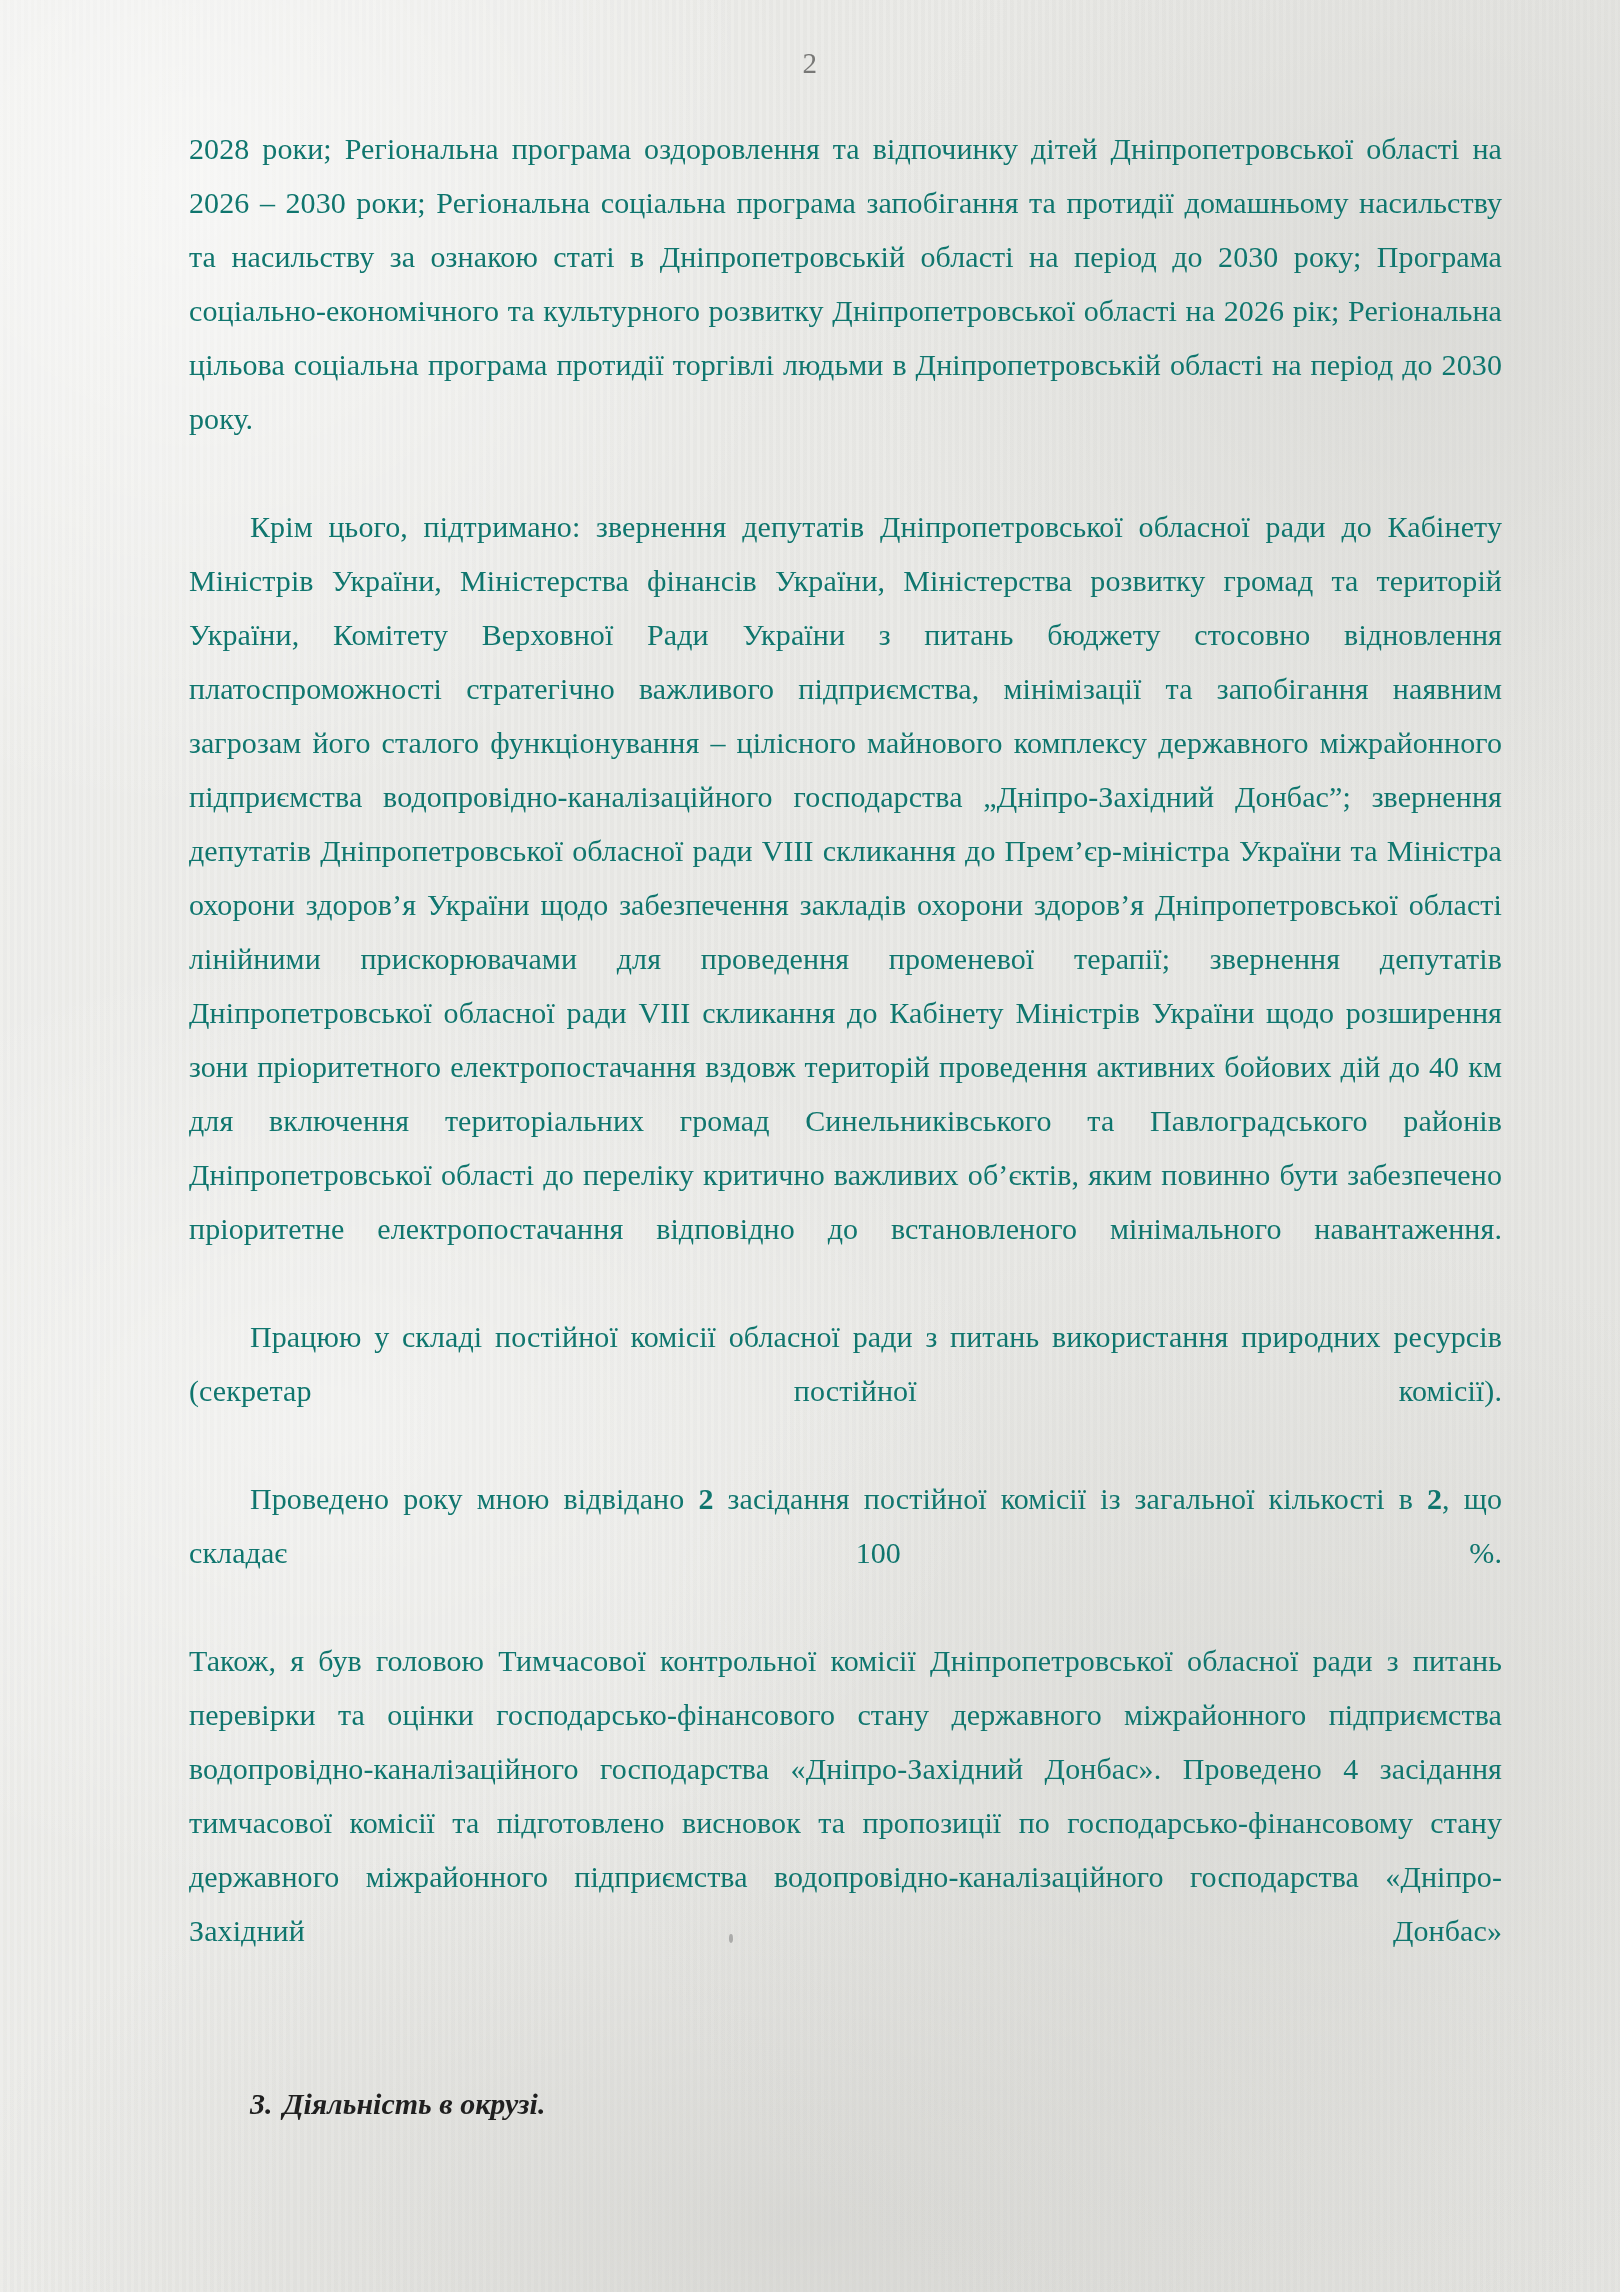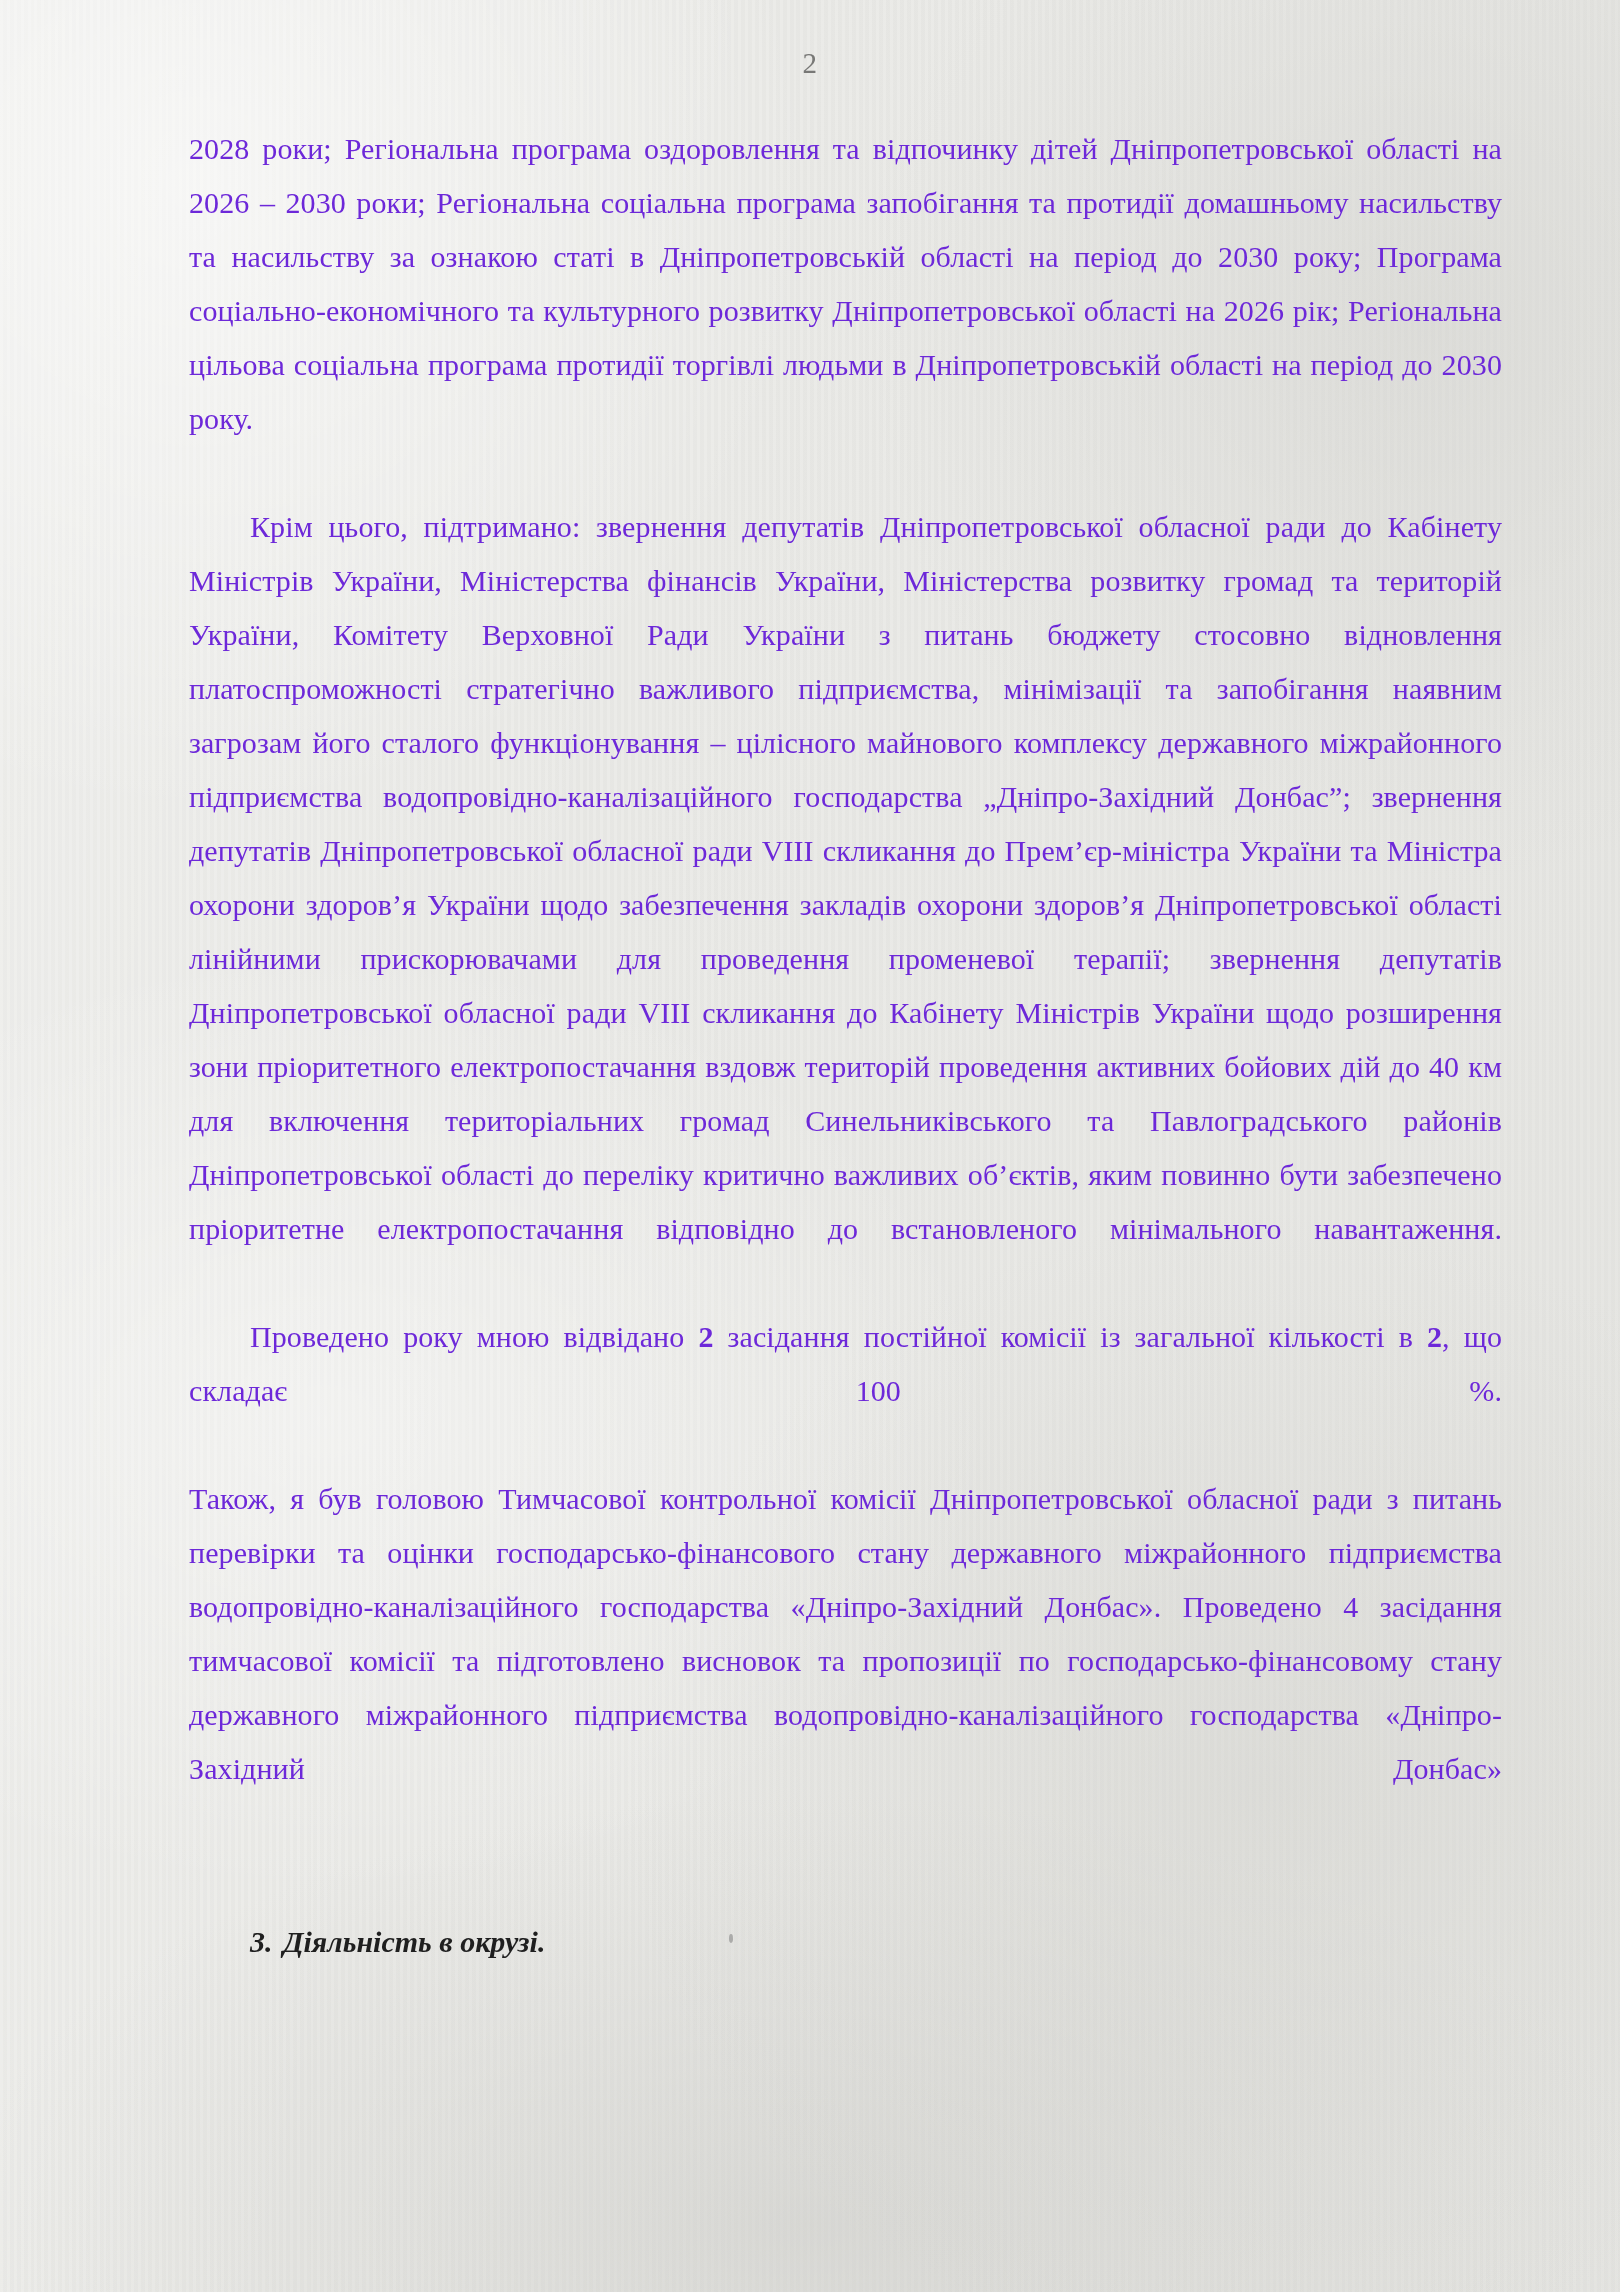--- a/index.html
+++ b/index.html
@@ -70,21 +70,21 @@
     z-index: 4;
   }
 
   p.para {
     margin: 0;
     font-size: 30px;
     line-height: 54px;
     text-align: justify;
     text-justify: inter-word;
     text-indent: 0;
-    color: #6d28d9;
+    color: #0f766e;
     letter-spacing: 0.1px;
     word-spacing: 0.5px;
   }
   p.para.indent { text-indent: 61px; }
   
   p.para.force-just::after {
     content: "";
     display: inline-block;
     width: 100%;
     height: 0;
@@ -126,20 +126,21 @@
 
   <div class="page-number">2</div>
 
   <div class="body-col">
 
     <p class="para force-just">2028 роки; Регіональна програма оздоровлення та відпочинку дітей Дніпропетровської області на 2026 – 2030 роки; Регіональна соціальна програма запобігання та протидії домашньому насильству та насильству за ознакою статі в Дніпропетровській області на період до 2030 року; Програма соціально-економічного та культурного розвитку Дніпропетровської області на 2026 рік; Регіональна цільова соціальна програма протидії торгівлі людьми в Дніпропетровській області на період до 2030 року.</p>
 
     <p class="para indent force-just">Крім цього, підтримано: звернення депутатів Дніпропетровської обласної ради до Кабінету Міністрів України, Міністерства фінансів України, Міністерства розвитку громад та територій України, Комітету Верховної Ради України з питань бюджету стосовно відновлення платоспроможності стратегічно важливого підприємства, мінімізації та запобігання наявним загрозам його сталого функціонування – цілісного майнового комплексу державного міжрайонного підприємства водопровідно-каналізаційного господарства „Дніпро-Західний Донбас”; звернення депутатів Дніпропетровської обласної ради VIII скликання до Прем’єр-міністра України та Міністра охорони здоров’я України щодо забезпечення закладів охорони здоров’я Дніпропетровської області лінійними прискорювачами для проведення променевої терапії; звернення депутатів Дніпропетровської обласної ради VIII скликання до Кабінету Міністрів України щодо розширення зони пріоритетного електропостачання вздовж територій проведення активних бойових дій до 40 км для включення територіальних громад Синельниківського та Павлоградського районів Дніпропетровської області до переліку критично важливих об’єктів, яким повинно бути забезпечено пріоритетне електропостачання відповідно до встановленого мінімального навантаження.</p>
 
 
+    <p class="para indent force-just">Працюю у складі постійної комісії обласної ради з питань використання природних ресурсів (секретар постійної комісії).</p>
 
     <p class="para indent force-just">
       <span>Проведено року мною відвідано </span><b class="num">2</b><span> засідання постійної комісії із загальної кількості в </span><b class="num">2</b><span>, що складає 100 %.</span>
     </p>
 
     <p class="para force-just">Також, я був головою Тимчасової контрольної комісії Дніпропетровської обласної ради з питань перевірки та оцінки господарсько-фінансового стану державного міжрайонного підприємства водопровідно-каналізаційного господарства «Дніпро-Західний Донбас». Проведено 4 засідання тимчасової комісії та підготовлено висновок та пропозиції по господарсько-фінансовому стану державного міжрайонного підприємства водопровідно-каналізаційного господарства «Дніпро-Західний Донбас»</p>
 
     <div class="gap-large"></div>
 
     <p class="heading-3">

